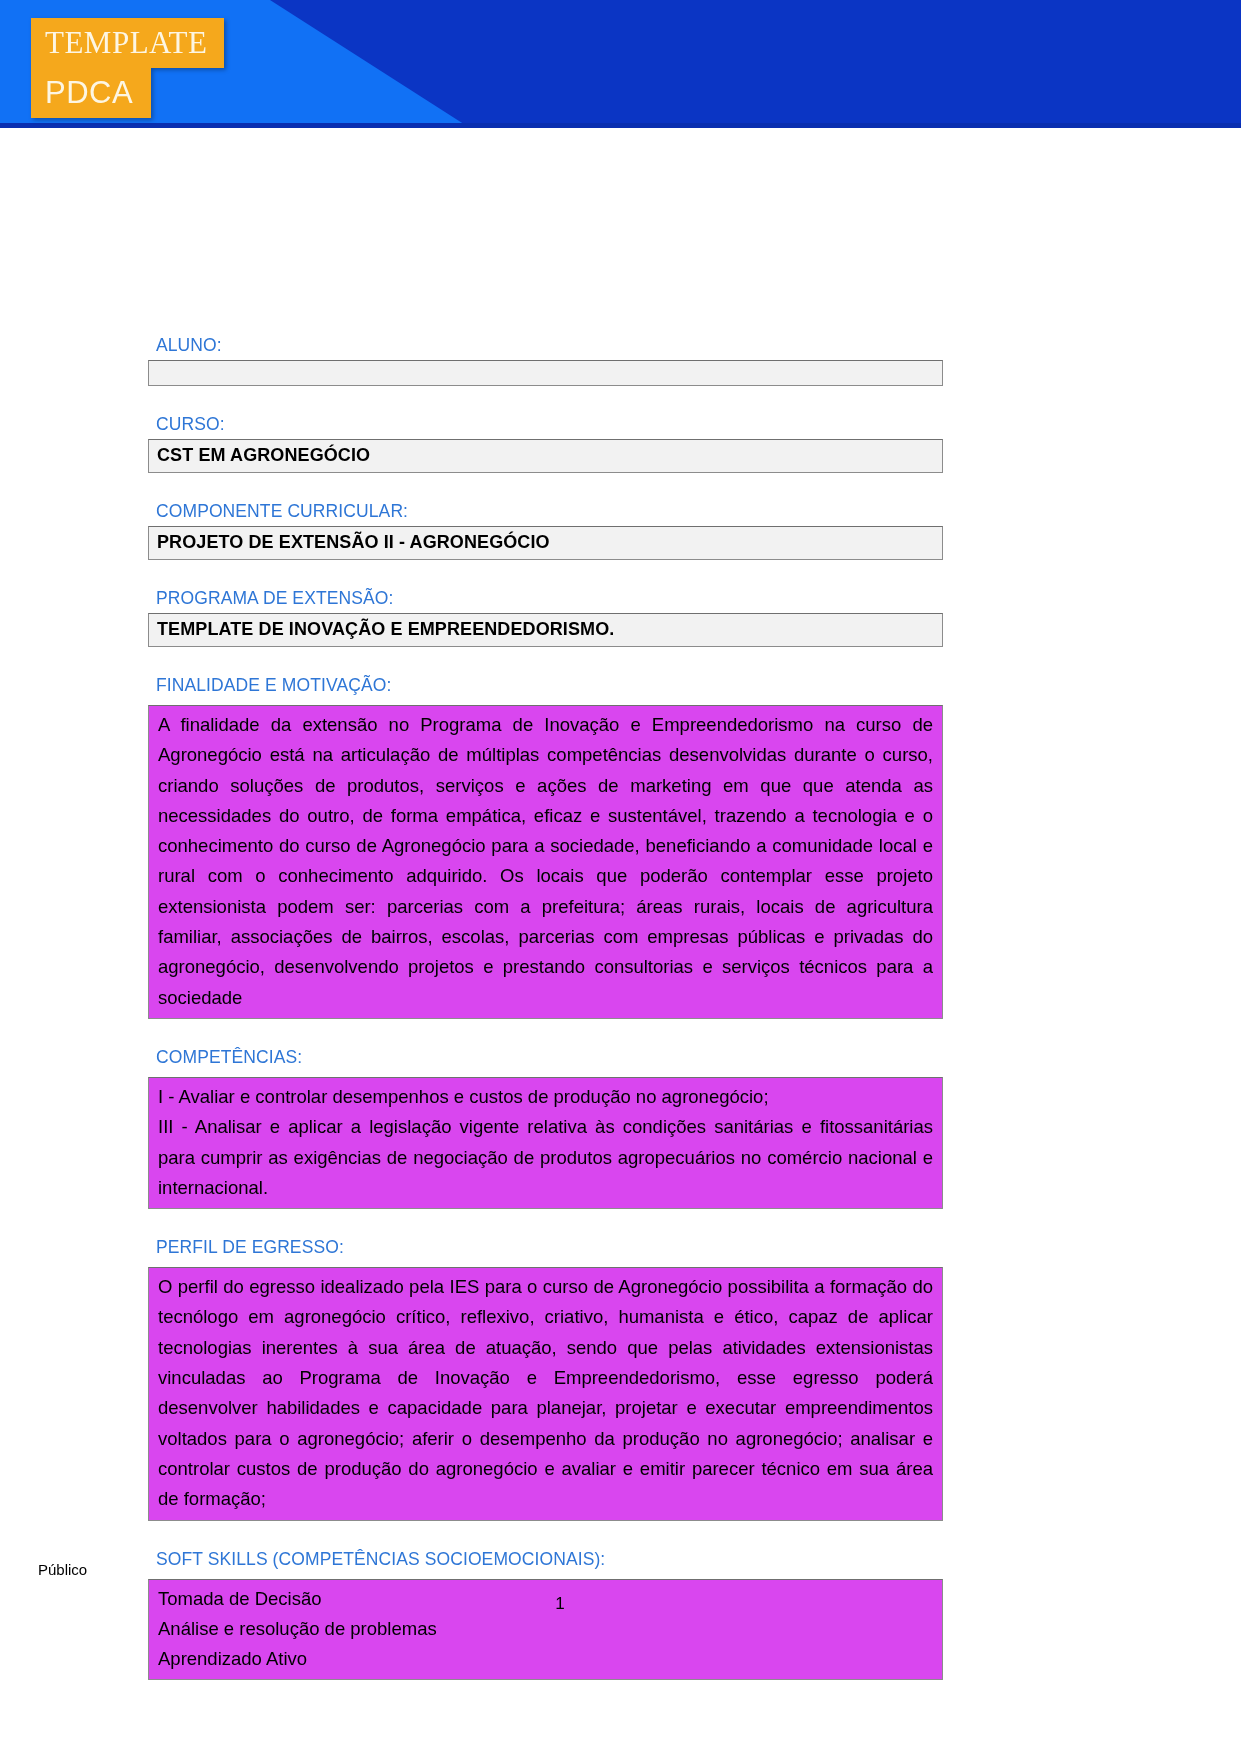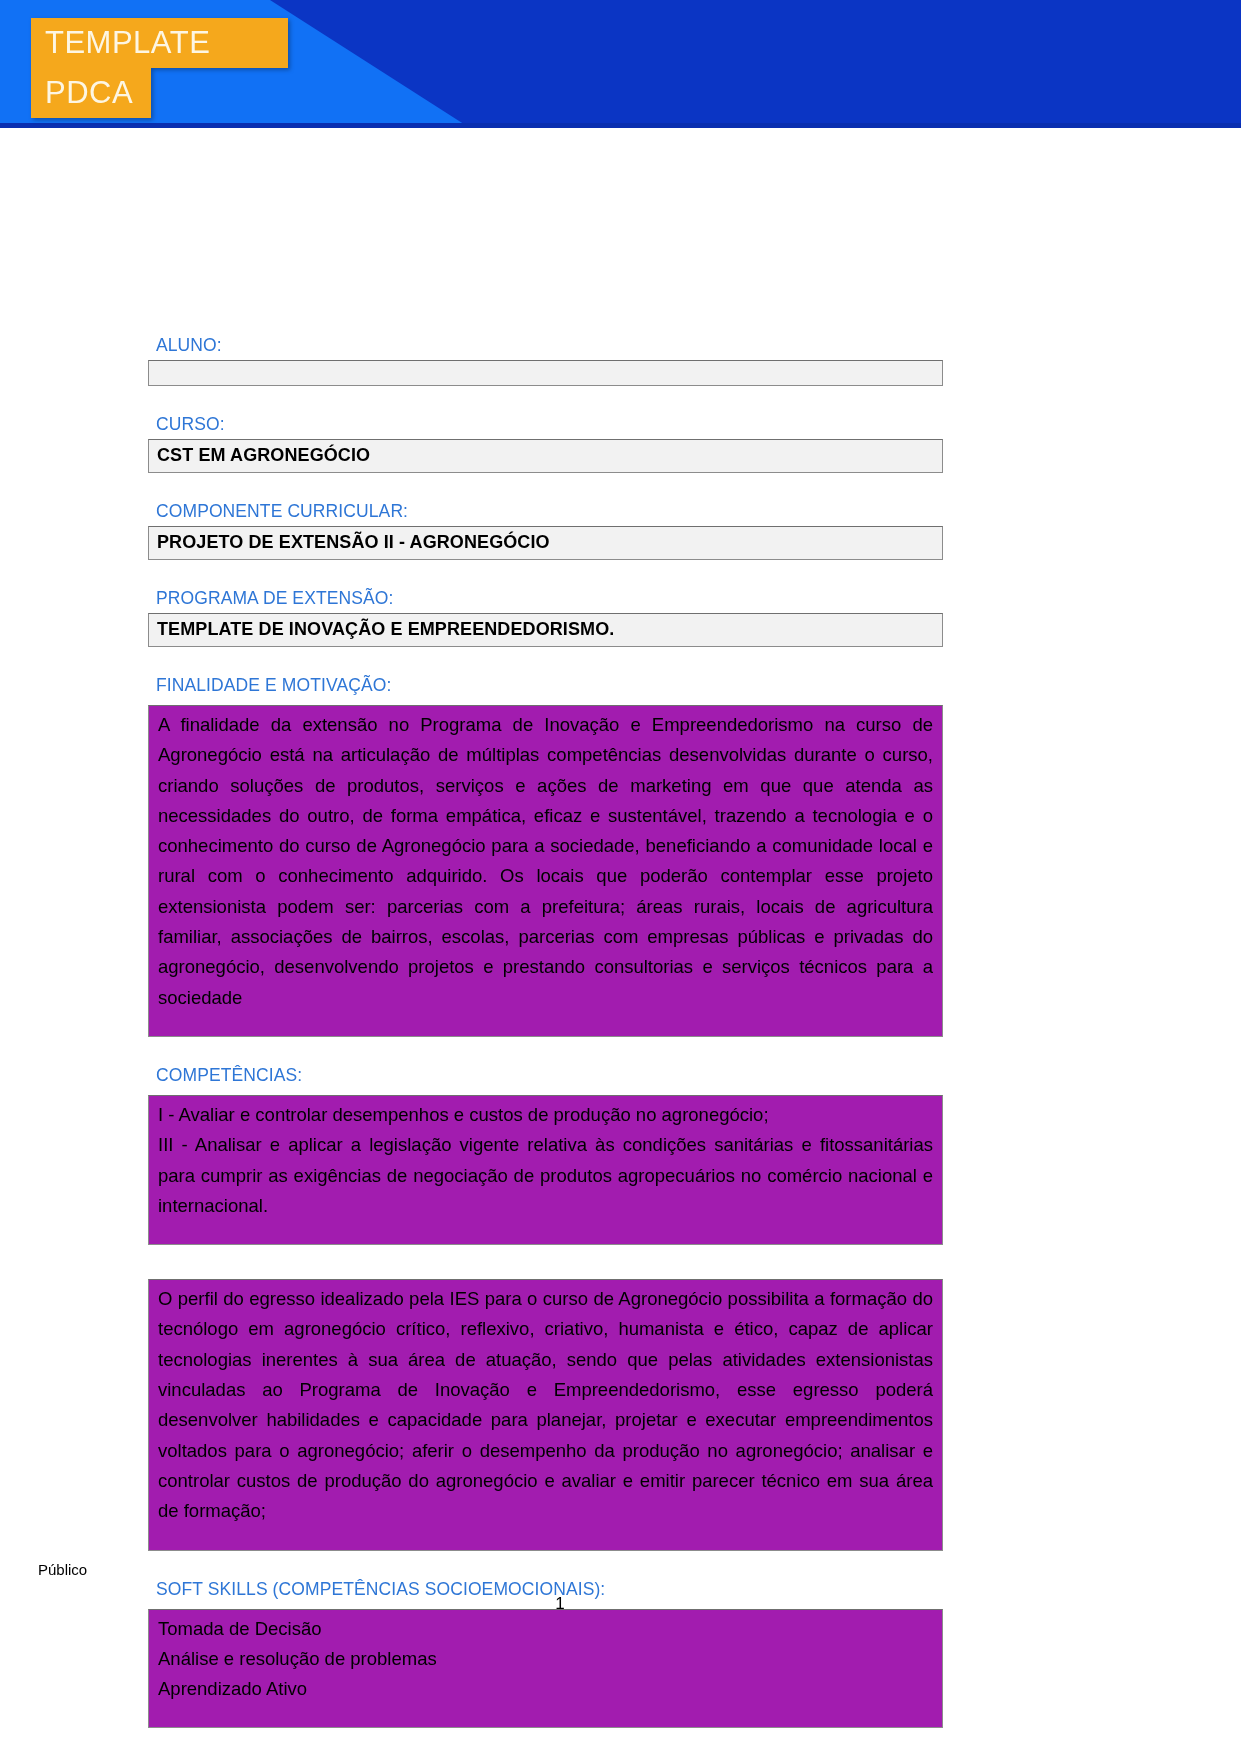--- a/index.html
+++ b/index.html
@@ -52,21 +52,21 @@
   .logo-line {
     background: #f5a81c;
     color: #fdf6e3;
     font-size: 31px;
     line-height: 41px;
     letter-spacing: 0.5px;
     padding: 4px 12px 5px 14px;
     display: block;
     box-sizing: border-box;
   }
-  .logo-line.one { width: 257px; }
+  .logo-line.one { width: 193px; font-family: Liberation Serif, serif; }
   .logo-line.two { width: 120px; }
 
   
   .page {
     position: relative;
     padding: 0;
   }
   .content {
     position: absolute;
     left: 148px;
@@ -103,23 +103,23 @@
     letter-spacing: 0.1px;
     text-align: center;
   }
 
   .field-box.empty { height: 26px; padding: 0; }
 
   
   .para-box {
     border: 1px solid #8c8c8c;
     border-top-color: #6f6f6f;
-    background: #a21caf;
+    background: #d946ef;
     box-sizing: border-box;
-    padding: 4px 9px 23px 9px;
+    padding: 4px 9px 5px 9px;
     margin-top: 8px;
   }
   .para-text {
     font-size: 18.5px;
     line-height: 30.3px;
     color: #000000;
     text-align: justify;
     text-justify: inter-word;
     hyphens: none;
     margin: 0;
@@ -217,20 +217,21 @@
       <div class="field-label">COMPETÊNCIAS:</div>
       <div class="para-box">
         <p class="para-text">I - Avaliar e controlar desempenhos e custos de produção no agronegócio;</p>
         <p class="para-text">III - Analisar e aplicar a legislação vigente relativa às condições sanitárias e fitossanitárias para cumprir as exigências de negociação de produtos agropecuários no comércio nacional e internacional.</p>
       </div>
     </div>
 
     <div class="spacer-sm"></div>
 
     <div class="field-group">
+      <div class="field-label">PERFIL DE EGRESSO:</div>
       <div class="para-box">
         <p class="para-text">O perfil do egresso idealizado pela IES para o curso de Agronegócio possibilita a formação do tecnólogo em agronegócio crítico, reflexivo, criativo, humanista e ético, capaz de aplicar tecnologias inerentes à sua área de atuação, sendo que pelas atividades extensionistas vinculadas ao Programa de Inovação e Empreendedorismo, esse egresso poderá desenvolver habilidades e capacidade para planejar, projetar e executar empreendimentos voltados para o agronegócio; aferir o desempenho da produção no agronegócio; analisar e controlar custos de produção do agronegócio e avaliar e emitir parecer técnico em sua área de formação;</p>
       </div>
     </div>
 
     <div class="spacer-sm"></div>
 
     <div class="field-group">
       <div class="field-label">SOFT SKILLS (COMPETÊNCIAS SOCIOEMOCIONAIS):</div>
       <div class="para-box">

